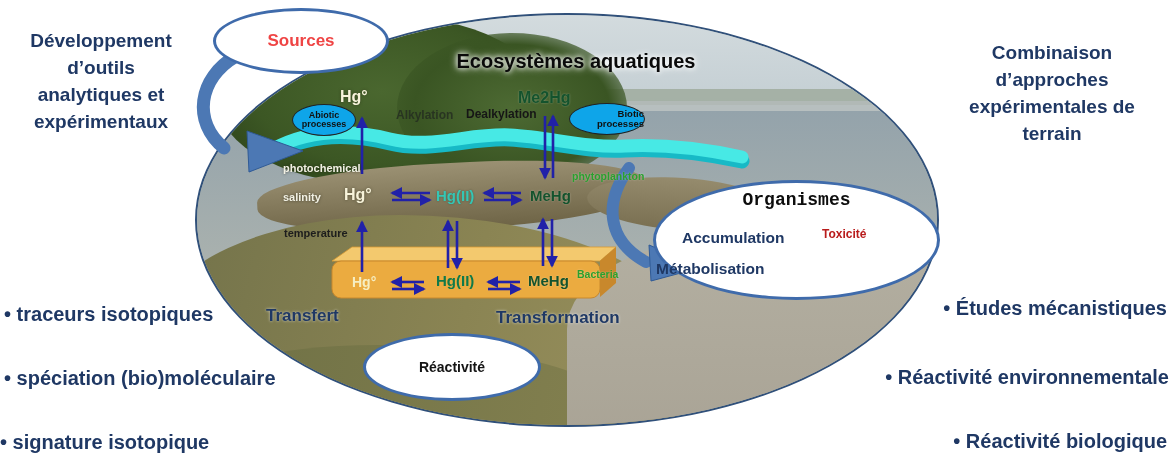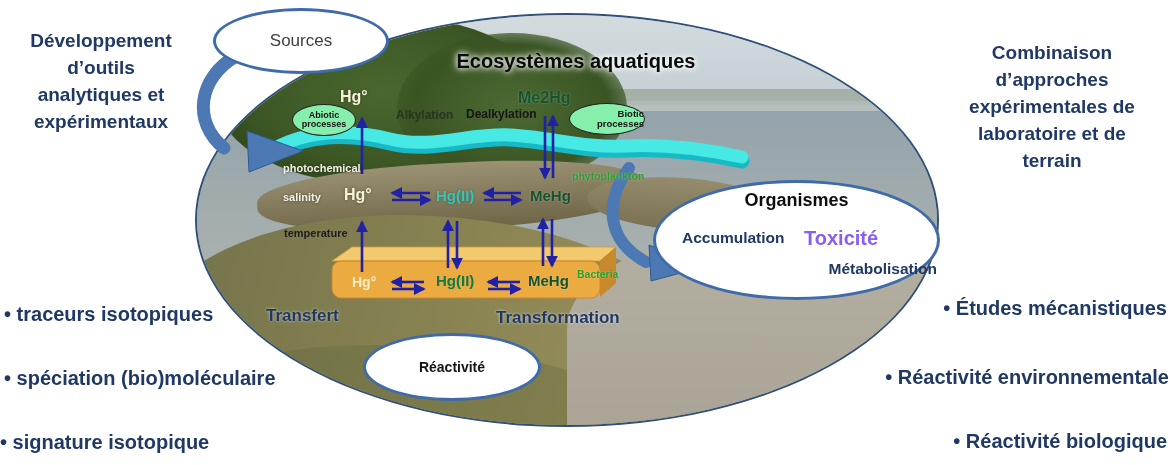--- a/index.html
+++ b/index.html
@@ -42,30 +42,30 @@
            background:linear-gradient(#b3afa1,#a8a294);}
   .ph-grassline{left:-20px;top:330px;width:440px;height:120px;border-radius:50% 60% 0 0;
            background:linear-gradient(100deg,#6e7045,#83804f);}
 
   
   #overlay{left:0;top:0;width:1171px;height:465px;pointer-events:none;}
 
   
   .bubble{background:#fff;border:3px solid #3f6bab;border-radius:50%;box-sizing:border-box;}
   #bubble-sources{left:213px;top:8px;width:176px;height:66px;display:flex;align-items:center;justify-content:center;}
-  #bubble-sources .t{font-size:17px;font-weight:normal;color:#404040;}
+  #bubble-sources .t{font-size:17px;font-weight:bold;color:#ef4444;}
   #bubble-reactivite{left:363px;top:333px;width:178px;height:68px;display:flex;align-items:center;justify-content:center;}
   #bubble-reactivite .t{font-size:14px;font-weight:bold;color:#141414;}
   #bubble-organismes{left:653px;top:180px;width:287px;height:120px;}
-  #org-title{left:0;right:0;top:7px;text-align:center;font-size:18px;font-weight:bold;color:#0d0d0d;}
+  #org-title{left:0;right:0;top:7px;text-align:center;font-size:18px;font-weight:bold;color:#0d0d0d;font-family:Liberation Mono, monospace;}
   #org-accumulation{left:26px;top:46px;font-size:15.5px;font-weight:bold;color:#1f3864;}
-  #org-toxicite{left:148px;top:44px;font-size:20px;font-weight:bold;color:#8b5cf6;}
-  #org-metabolisation{left:0;right:0;top:77px;text-align:right;font-size:15.5px;font-weight:bold;color:#1f3864;}
-
-  .proc-oval{background:#86efac;border:1.5px solid #222;border-radius:50%;box-sizing:border-box;
+  #org-toxicite{left:166px;top:44px;font-size:12px;font-weight:bold;color:#b91c1c;}
+  #org-metabolisation{left:0;right:0;top:77px;text-align:left;font-size:15.5px;font-weight:bold;color:#1f3864;}
+
+  .proc-oval{background:#0ea5e9;border:1.5px solid #222;border-radius:50%;box-sizing:border-box;
              display:flex;align-items:center;justify-content:center;text-align:center;
              font-weight:bold;color:#111;line-height:1.05;}
   #oval-abiotic{left:292px;top:104px;width:64px;height:32px;font-size:9px;}
   #oval-biotic{left:569px;top:103px;width:76px;height:32px;font-size:9.5px;text-align:right;}
 
   
   #label-title{left:430px;top:50px;width:292px;text-align:center;font-size:20px;font-weight:bold;color:#0a0a0a;
                text-shadow:0 0 5px #fff,0 0 9px #fff;}
   .sp{font-weight:bold;white-space:nowrap;}
   .cream{color:#f7f3da;text-shadow:0 0 3px rgba(40,40,20,.55);}
@@ -105,21 +105,20 @@
     <div>expérimentaux</div>
   </div>
   <div id="lb0" class="abs bullet">• traceurs isotopiques</div>
   <div id="lb1" class="abs bullet">• spéciation (bio)moléculaire</div>
   <div id="lb2" class="abs bullet">• signature isotopique</div>
 
   <div id="right-heading" class="abs side-heading">
     <div>Combinaison</div>
     <div>d’approches</div>
     <div>expérimentales de</div>
-    <div>laboratoire et de</div>
     <div>terrain</div>
   </div>
   <div id="rb0" class="abs bullet">• Études mécanistiques</div>
   <div id="rb1" class="abs bullet">• Réactivité environnementale</div>
   <div id="rb2" class="abs bullet">• Réactivité biologique</div>
 
   <div id="big-ellipse" class="abs">
     <div class="ph ph-sky"></div>
     <div class="ph ph-hill"></div>
     <div class="ph ph-city"></div>

